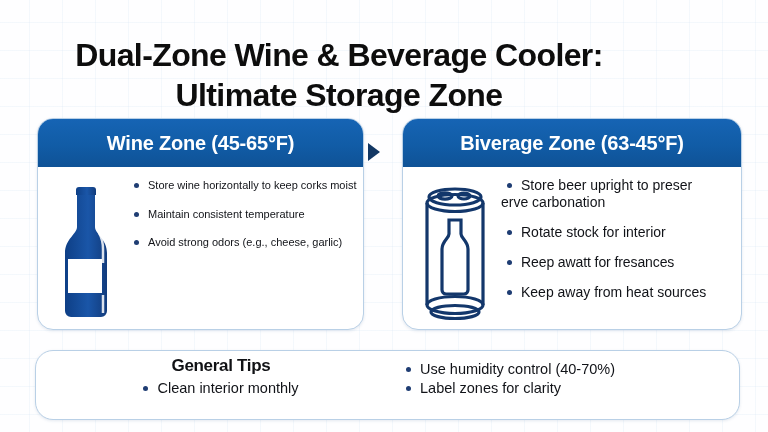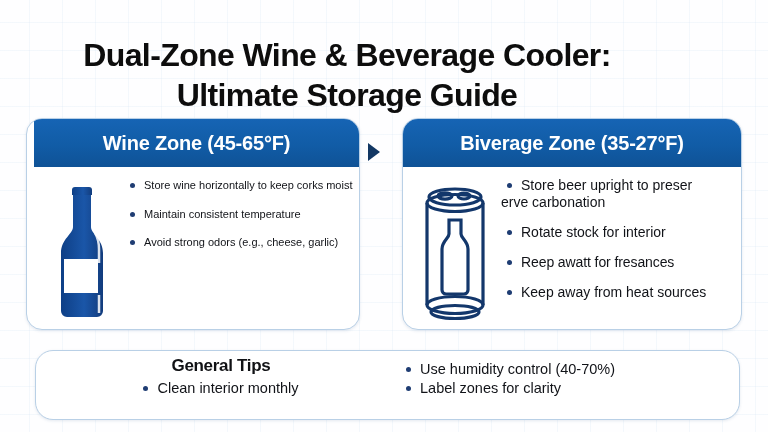--- a/index.html
+++ b/index.html
@@ -33,21 +33,21 @@
     position: absolute;
     inset: 0;
     background: rgba(255,255,255,0.55);
     pointer-events: none;
   }
 
   
   #title {
     position: absolute;
     top: 14px;
-    left: 12px;
+    left: 4px;
     width: 670px;
     text-align: center;
     color: #0d0d0d;
     font-weight: bold;
     font-size: 32px;
     line-height: 40px;
     letter-spacing: -0.6px;
     z-index: 3;
   }
   #title .line2 { display: block; }
@@ -57,21 +57,21 @@
     position: absolute;
     top: 118px;
     height: 210px;
     background: #ffffff;
     border: 1px solid #b9d0e6;
     border-radius: 16px;
     box-shadow: 0 1px 3px rgba(40, 80, 130, 0.13);
     overflow: hidden;
     z-index: 3;
   }
-  #card-wine     { left: 26px;  width: 325px; padding-left: 7px; }
+  #card-wine     { left: 37px;  width: 325px; }
   #card-beverage { left: 402px; width: 338px; }
 
   .zone-header {
     height: 48px;
     background: linear-gradient(180deg, #1664b4 0%, #115ca6 55%, #0f5296 100%);
     color: #ffffff;
     font-weight: bold;
     font-size: 20px;
     display: flex;
     align-items: center;
@@ -202,21 +202,21 @@
     background: #1f3d73;
   }
 </style>
 </head>
 <body>
 
 <div id="canvas">
 
   <h1 id="title">
     <span>Dual-Zone Wine &amp; Beverage Cooler:</span>
-    <span class="line2">Ultimate Storage Guide</span>
+    <span class="line2">Ultimate Storage Zone</span>
   </h1>
 
   <div class="zone-card" id="card-wine">
     <div class="zone-header">Wine Zone (45-65°F)</div>
     <div class="zone-body">
       <div class="zone-icon">
         <svg width="54" height="140" viewBox="0 0 54 140" aria-hidden="true">
           <defs>
             <linearGradient id="bottleGrad" x1="0" y1="0" x2="1" y2="0">
               <stop offset="0%" stop-color="#0e3f86"></stop>
@@ -235,21 +235,21 @@
         <li>Store wine horizontally to keep corks moist</li>
         <li>Maintain consistent temperature</li>
         <li>Avoid strong odors (e.g., cheese, garlic)</li>
       </ul>
     </div>
   </div>
 
   <div id="zone-arrow"></div>
 
   <div class="zone-card" id="card-beverage">
-    <div class="zone-header">Biverage Zone (35-27°F)</div>
+    <div class="zone-header">Biverage Zone (63-45°F)</div>
     <div class="zone-body">
       <div class="zone-icon">
         <svg width="66" height="142" viewBox="0 0 66 142" aria-hidden="true">
           <g fill="none" stroke="#13376b" stroke-width="3.2">
             <ellipse cx="33" cy="14" rx="26" ry="8"></ellipse>
             <ellipse cx="33" cy="20" rx="28" ry="8.5"></ellipse>
             <path d="M5 20 v102"></path>
             <path d="M61 20 v102"></path>
             <ellipse cx="33" cy="122" rx="28" ry="8.5"></ellipse>
             <ellipse cx="33" cy="129" rx="24" ry="6.5"></ellipse>

